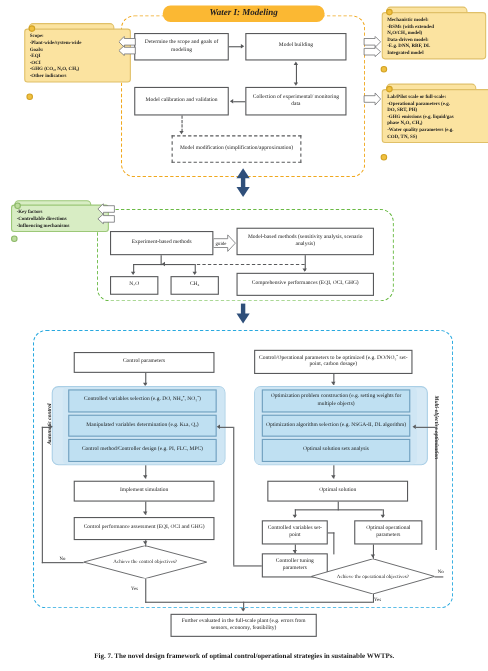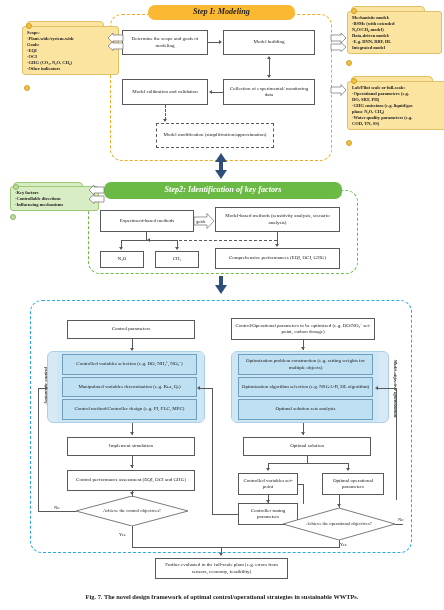--- a/index.html
+++ b/index.html
@@ -80,21 +80,21 @@
   .caption{position:absolute;left:0;width:444px;text-align:center;
            font-size:6.4px;font-weight:bold;}
 </style>
 </head>
 <body>
 
 <div id="root">
 
   <div class="abs dash dash-1" style="left:110px;top:14px;width:222px;height:147px;"></div>
 
-  <div class="abs banner banner-1" style="left:148px;top:5px;width:147px;height:15px;">Step I: Modeling</div>
+  <div class="abs banner banner-1" style="left:148px;top:5px;width:147px;height:15px;">Water I: Modeling</div>
 
   <div class="abs" style="left:22px;top:21px;width:90px;height:72px;">
     <div class="curl curl-y" style="left:4px;top:0px;width:76px;"></div>
     <div class="note note-y" style="position:absolute;left:0px;top:5px;width:88px;">
       <span class="ln">Scope:</span>
       <span class="ln">·Plant-wide/system-wide</span>
       <span class="ln">Goals:</span>
       <span class="ln">·EQI</span>
       <span class="ln">·OCI</span>
       <span class="ln">·GHG (CO₂, N₂O, CH₄)</span>
@@ -167,21 +167,20 @@
   </svg>
 
   <div class="bigarrow" style="left:215px;top:160px;width:12px;height:20px;">
     <div class="stem" style="left:4px;top:0;width:4px;height:12px;"></div>
     <div class="head" style="left:0;top:10px;border-left:6px solid transparent;border-right:6px solid transparent;border-top:9px solid #2f4f7a;"></div>
     <div class="head" style="left:0;top:-7px;border-left:6px solid transparent;border-right:6px solid transparent;border-bottom:9px solid #2f4f7a;"></div>
   </div>
 
   <div class="abs dash dash-2" style="left:88px;top:190px;width:270px;height:84px;"></div>
 
-  <div class="abs banner banner-2" style="left:104px;top:182px;width:238px;height:17px;">Step2: Identification of key factors</div>
 
   <div class="abs" style="left:10px;top:182px;width:82px;height:40px;">
     <div class="curl curl-g" style="left:3px;top:0px;width:68px;"></div>
     <div class="note note-g" style="position:absolute;left:0px;top:4px;width:80px;">
       <span class="ln">·Key factors</span>
       <span class="ln">·Controllable directions</span>
       <span class="ln">·Influencing mechanisms</span>
     </div>
     <div class="knob knob-g" style="left:3px;top:1.5px;"></div>
     <div class="knob knob-g" style="left:0px;top:32px;"></div>

